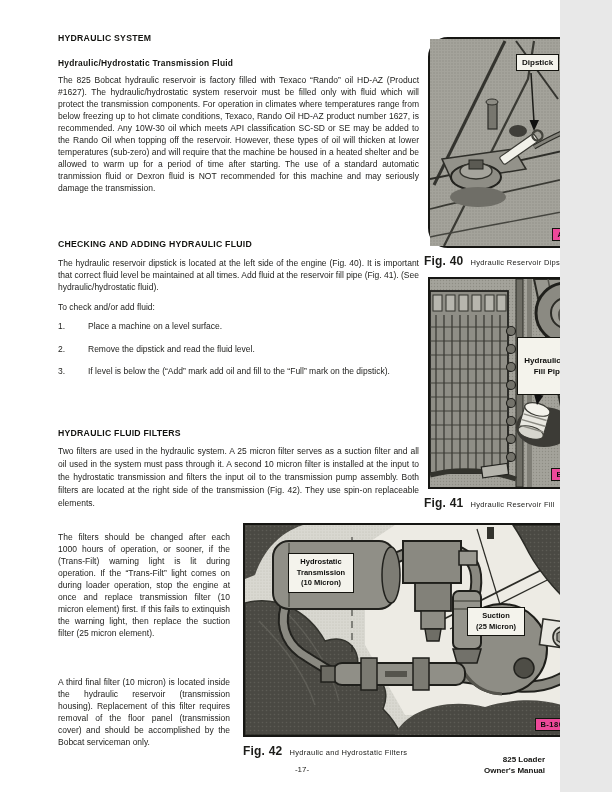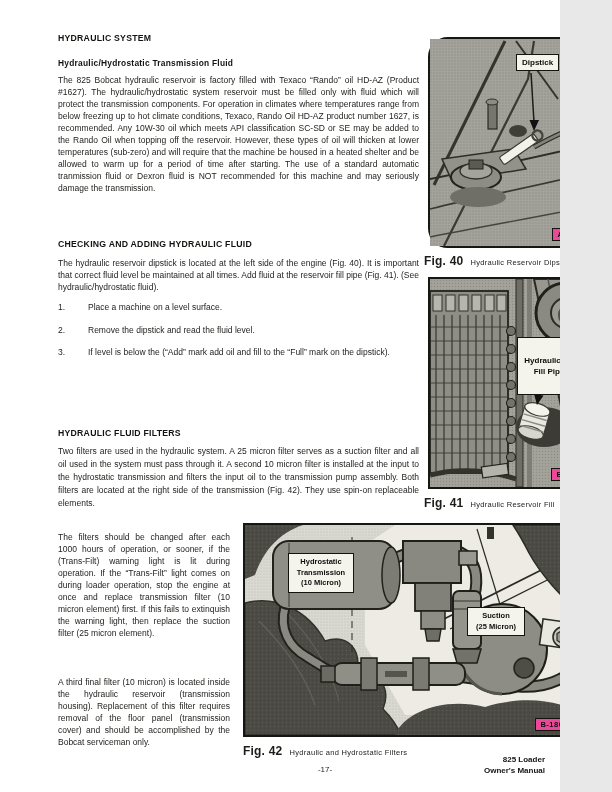--- a/index.html
+++ b/index.html
@@ -28,20 +28,21 @@
 
 <div class="page">
 
   <div class="h" style="left:58px;top:33px;">HYDRAULIC SYSTEM</div>
   <div class="h" style="left:58px;top:58px;font-size:8.4px;">Hydraulic/Hydrostatic Transmission Fluid</div>
   <p class="body" style="left:58px;top:74px;width:361px;margin:0;">The 825 Bobcat hydraulic reservoir is factory filled with Texaco “Rando” oil HD-AZ (Product #1627). The hydraulic/hydrostatic system reservoir must be filled only with fluid which will protect the transmission components. For operation in climates where temperatures range from below freezing up to hot climate conditions, Texaco, Rando Oil HD-AZ product number 1627, is recommended. Any 10W-30 oil which meets API classification SC-SD or SE may be added to the Rando Oil when topping off the reservoir. However, these types of oil will thicken at lower temperatures (sub-zero) and will require that the machine be housed in a heated shelter and be allowed to warm up for a period of time after starting. The use of a standard automatic tranmission fluid or Dexron fluid is NOT recommended for this machine and may seriously damage the transmission.</p>
 
   <div class="h" style="left:58px;top:239px;">CHECKING AND ADDING HYDRAULIC FLUID</div>
   <p class="body" style="left:58px;top:257px;width:361px;margin:0;">The hydraulic reservoir dipstick is located at the left side of the engine (Fig. 40). It is important that correct fluid level be maintained at all times. Add fluid at the reservoir fill pipe (Fig. 41). (See hydraulic/hydrostatic fluid).</p>
   <div class="list" style="left:58px;top:301px;width:361px;">
+    <div style="margin-bottom:7px;">To check and/or add fluid:</div>
     <div class="li">
       <span class="num">1.</span>
       <span class="txt">Place a machine on a level surface.</span>
     </div>
     <div class="li">
       <span class="num">2.</span>
       <span class="txt">Remove the dipstick and read the fluid level.</span>
     </div>
     <div class="li">
       <span class="num">3.</span>
@@ -273,19 +274,19 @@
     <div class="callout co3" style="left:222px;top:82px;width:58px;">
       <div>Suction</div>
       <div>(25 Micron)</div>
     </div>
     <div class="tag" style="right:4px;bottom:4px;">B-1802</div>
   </div>
   <div class="cap" style="left:243px;top:741px;">
     <span class="lab">Fig. 42</span><span class="txt">Hydraulic and Hydrostatic Filters</span>
   </div>
 
-  <div class="footer-num" style="left:299px;top:765px;width:52px;">-17-</div>
+  <div class="footer-num" style="left:276px;top:765px;width:52px;">-17-</div>
   <div class="footer-right" style="right:15px;top:754px;">
     <div>825 Loader</div>
     <div>Owner's Manual</div>
   </div>
 
 </div>
 
 </body></html>

